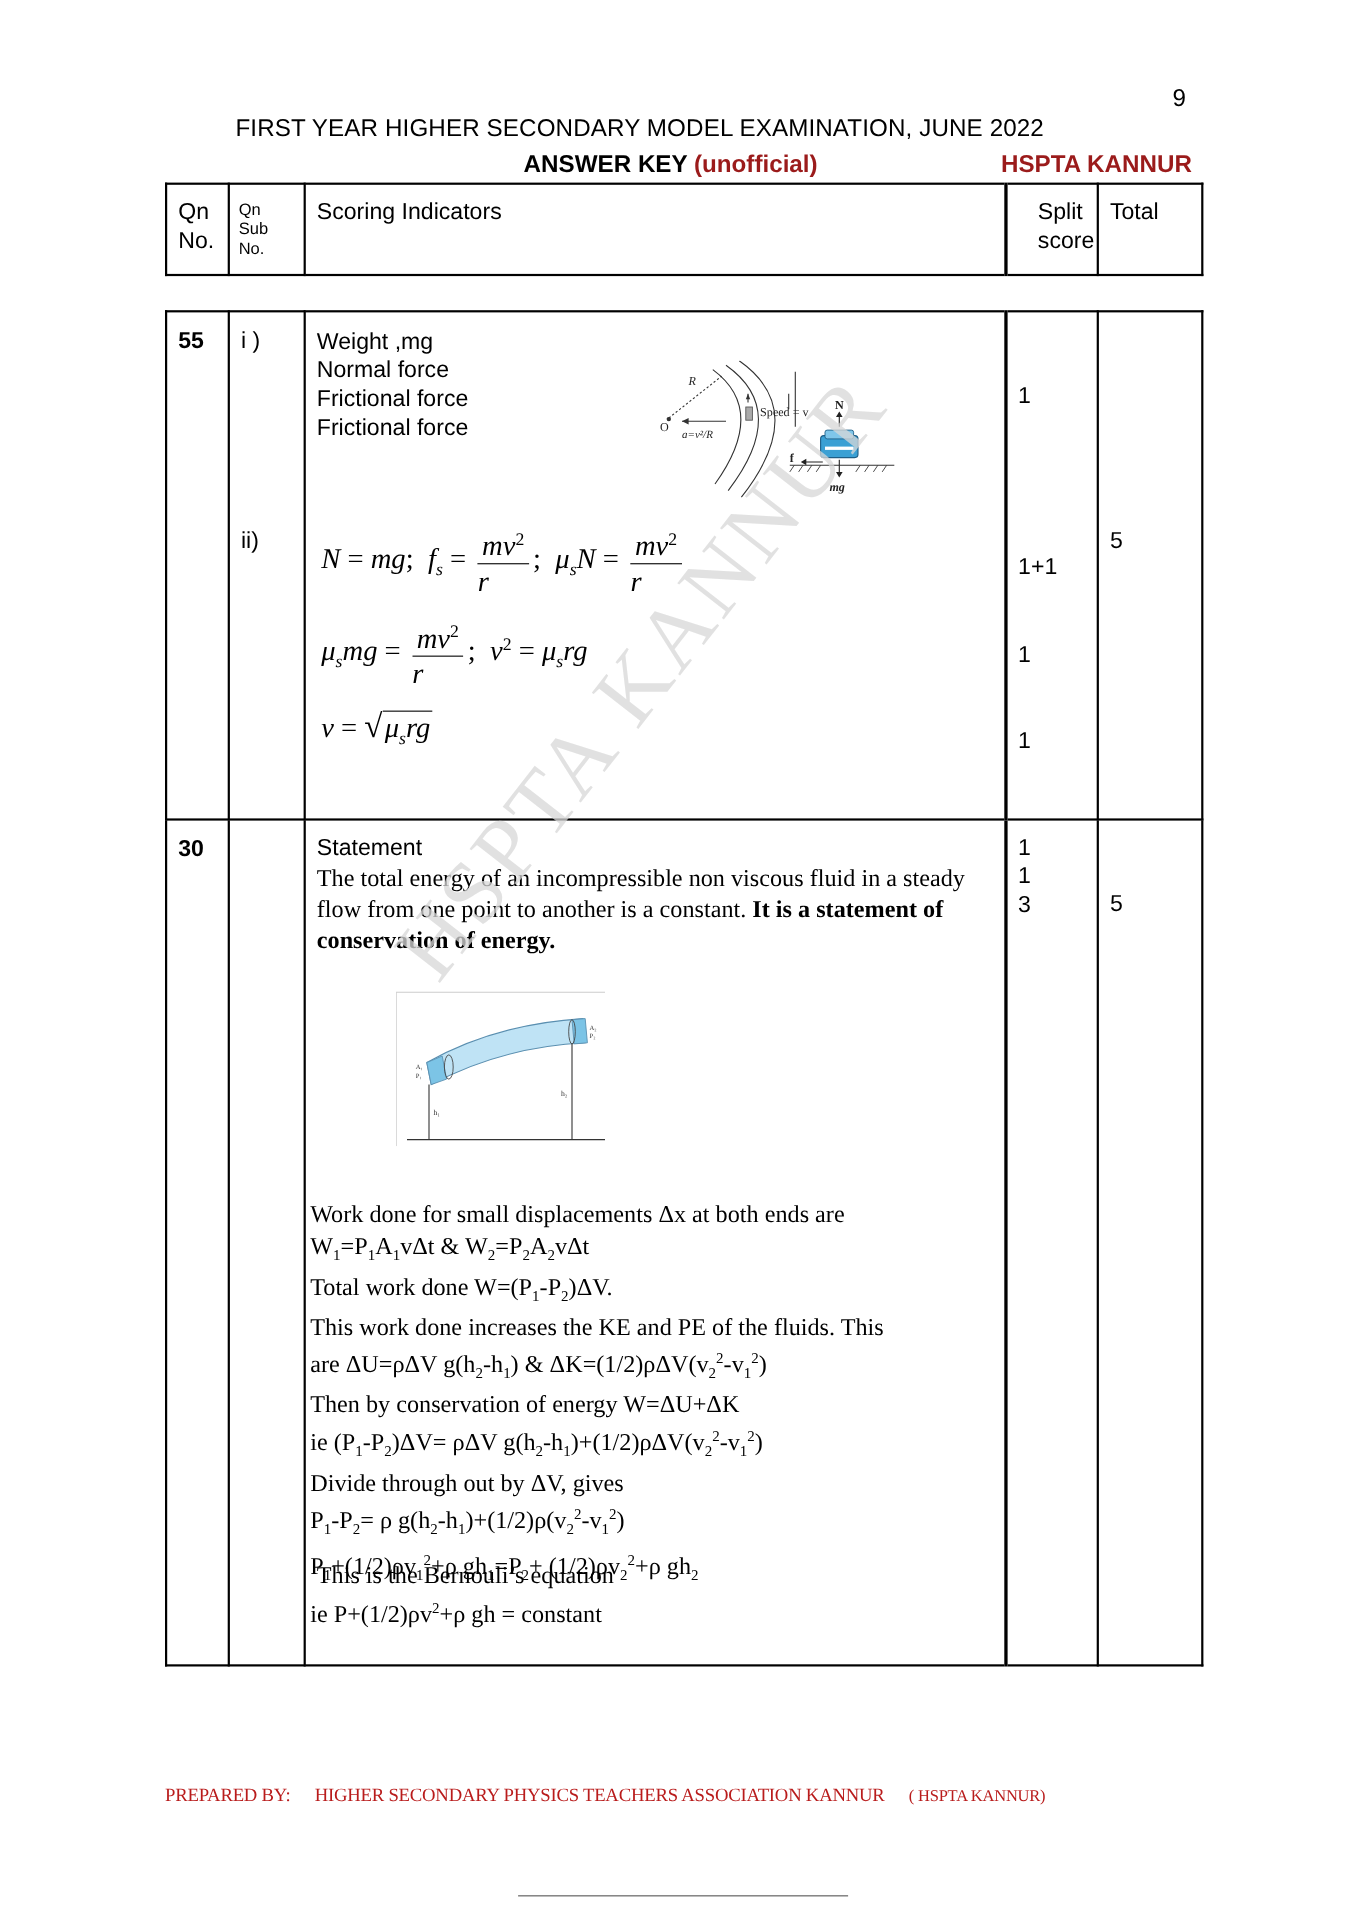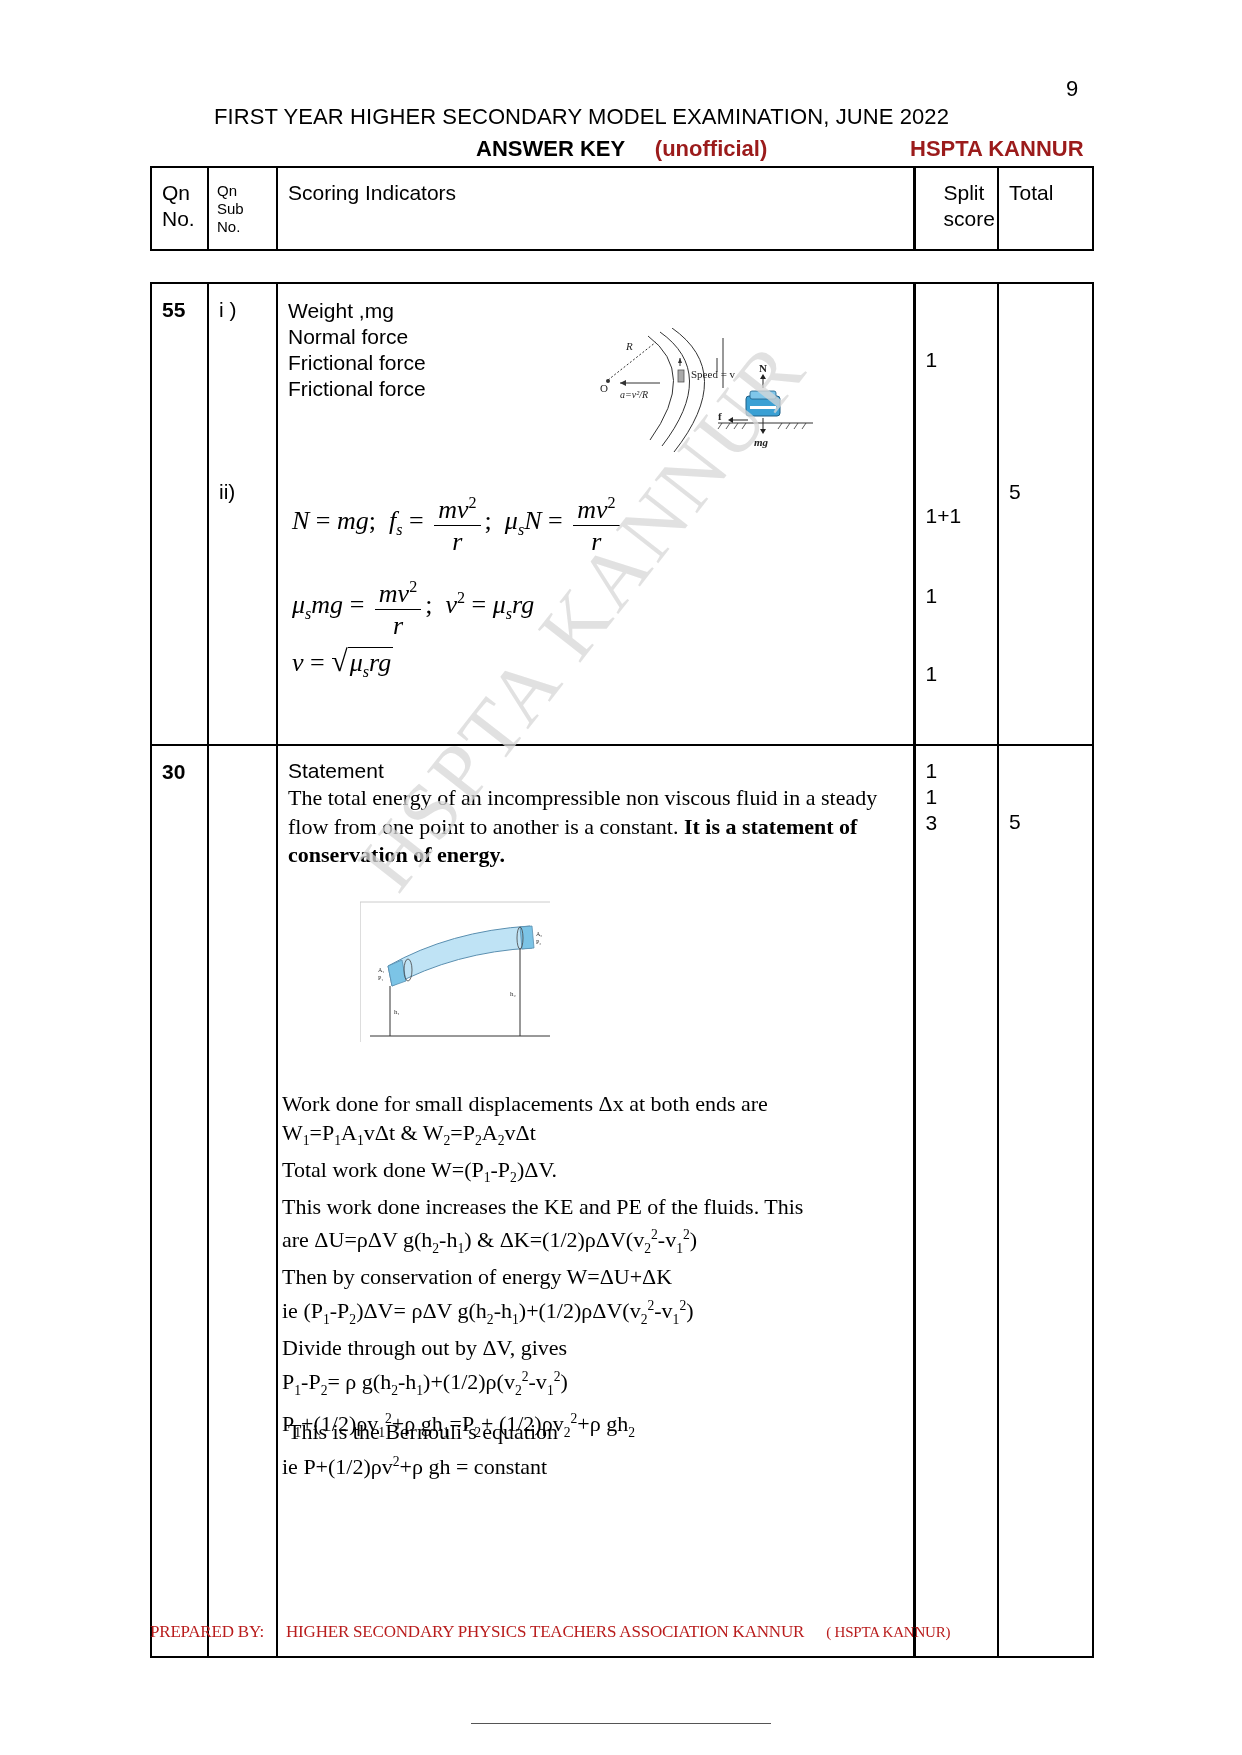--- a/index.html
+++ b/index.html
@@ -3,40 +3,40 @@
 <meta charset="utf-8">
 <style>
   html, body { margin:0; padding:0; background:#ffffff; }
   body { width:1242px; height:1755px; position:relative; overflow:hidden; color:#000; }
   .sans { font-family: "Liberation Sans", "DejaVu Sans", sans-serif; }
   .serif { font-family: "Liberation Serif", "DejaVu Serif", serif; }
 
   .page-number { position:absolute; left:1066px; top:76px; font-size:22px; }
   .exam-title { position:absolute; left:214px; top:104px; font-size:22px; letter-spacing:0.1px; }
   .key-title { position:absolute; left:476px; top:136px; font-size:22px; font-weight:bold; }
-  .key-title .accent { color:#9b1b1b;margin-left:24px; }
+  .key-title .accent { color:#9b1b1b; }
   .org-tag { position:absolute; left:910px; top:136px; font-size:22px; font-weight:bold; color:#9b1b1b; }
 
   .tbl { position:absolute; left:150px; border-collapse:collapse; table-layout:fixed; }
   .tbl td { border:2px solid #000; vertical-align:top; padding:0; position:relative; }
   .hdr { top:166px; width:942px; height:85px; }
   .hdr td { font-size:21px; padding:12px 0 0 10px; line-height:26px; }
   .hdr td.small { font-size:15px; line-height:18px; padding-top:14px; padding-left:8px; }
   .hdr td.thick { border-left-width:3px;padding-left:28px; }
 
   .body-tbl { top:282px; width:942px; }
   .body-tbl td.thick { border-left-width:3px; }
   .qn { font-size:21px; font-weight:bold; padding:14px 0 0 10px !important; }
   .sub { font-size:21px; }
   .sc { font-size:21px; }
 
   .abs { position:absolute; }
   .ind { font-size:21px; line-height:26px; }
   .math { font-family:"Liberation Serif", "DejaVu Serif", serif; font-style:italic; font-size:26px; }
-  .frac { display:inline-block; vertical-align:middle; text-align:center; margin:12px 4px; }
+  .frac { display:inline-block; vertical-align:middle; margin:0 4px; }
   .frac .num { display:block; border-bottom:1.5px solid #000; padding:0 4px; line-height:30px; }
   .frac .den { display:block; line-height:32px; }
   .up { font-style:normal; }
   sub, sup { font-size:0.62em; }
   .body-text { font-family:"Liberation Serif", "DejaVu Serif", serif; font-size:22px; line-height:28.6px; }
 
   .watermark { position:absolute; left:340px; top:850px; transform:rotate(-52deg); transform-origin:left top;
     font-family:"Liberation Serif", "DejaVu Serif", serif; font-size:82px; color:#d8d8d8; letter-spacing:4px; white-space:nowrap; opacity:0.75; pointer-events:none; }
 
   .footer { position:absolute; left:150px; top:1622px; font-size:17px; color:#b91c1c; letter-spacing:-0.2px; }
@@ -184,21 +184,21 @@
       <div class="abs sc" style="left:10px;top:64px">1</div>
       <div class="abs sc" style="left:10px;top:220px">1+1</div>
       <div class="abs sc" style="left:10px;top:300px">1</div>
       <div class="abs sc" style="left:10px;top:378px">1</div>
     </td>
     <td>
       <div class="abs sc" style="left:10px;top:196px">5</div>
     </td>
   </tr>
 
-  <tr style="height:912px">
+  <tr style="height:769px">
     <td class="qn">30</td>
     <td></td>
     <td>
       <div class="abs ind" style="left:10px;top:12px">Statement</div>
       <div class="abs body-text" style="left:10px;top:38px;width:610px">
         <span>The total energy of an incompressible non viscous fluid in a steady flow from one point to another is a constant.</span>
         <b>It is a statement of conservation of energy.</b>
       </div>
 
       <svg class="abs" style="left:82px;top:150px" width="200" height="146" viewBox="0 0 200 146">

